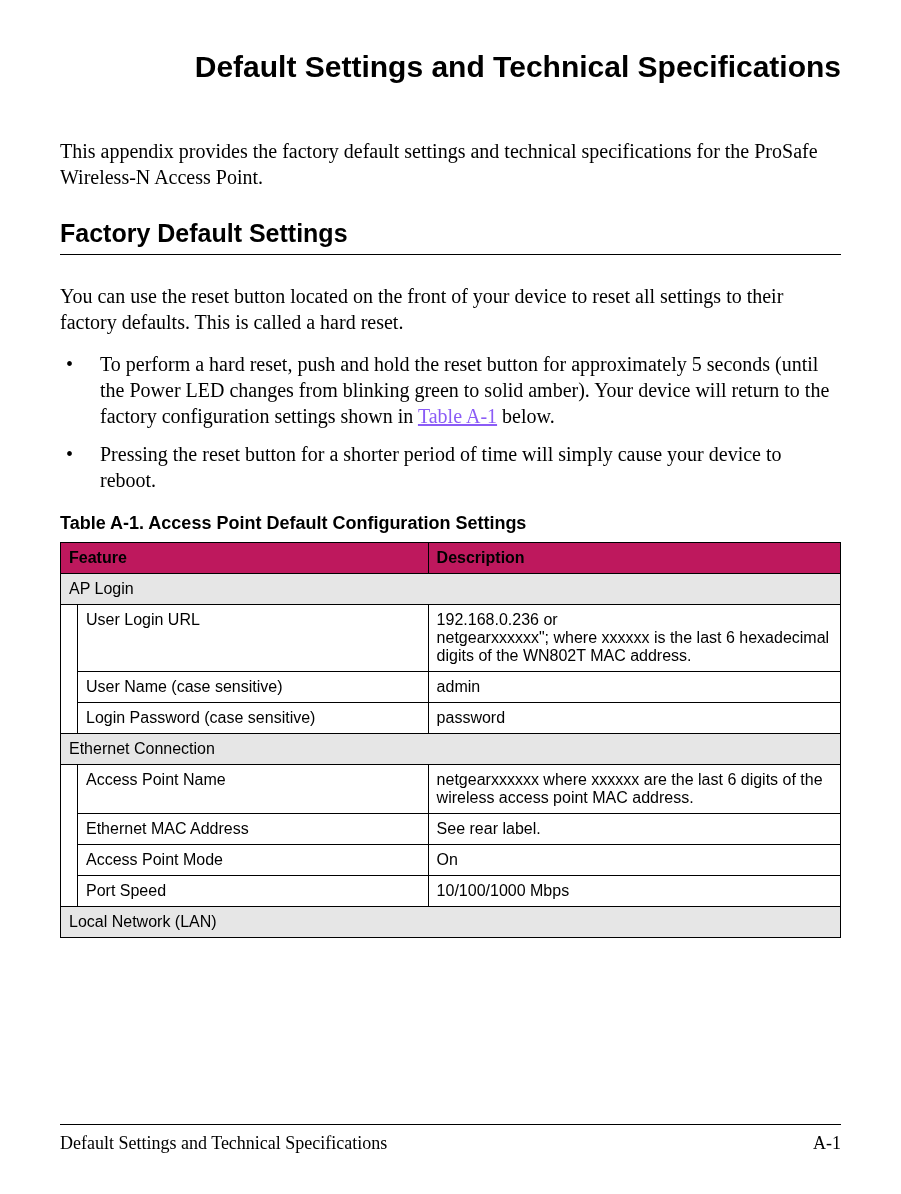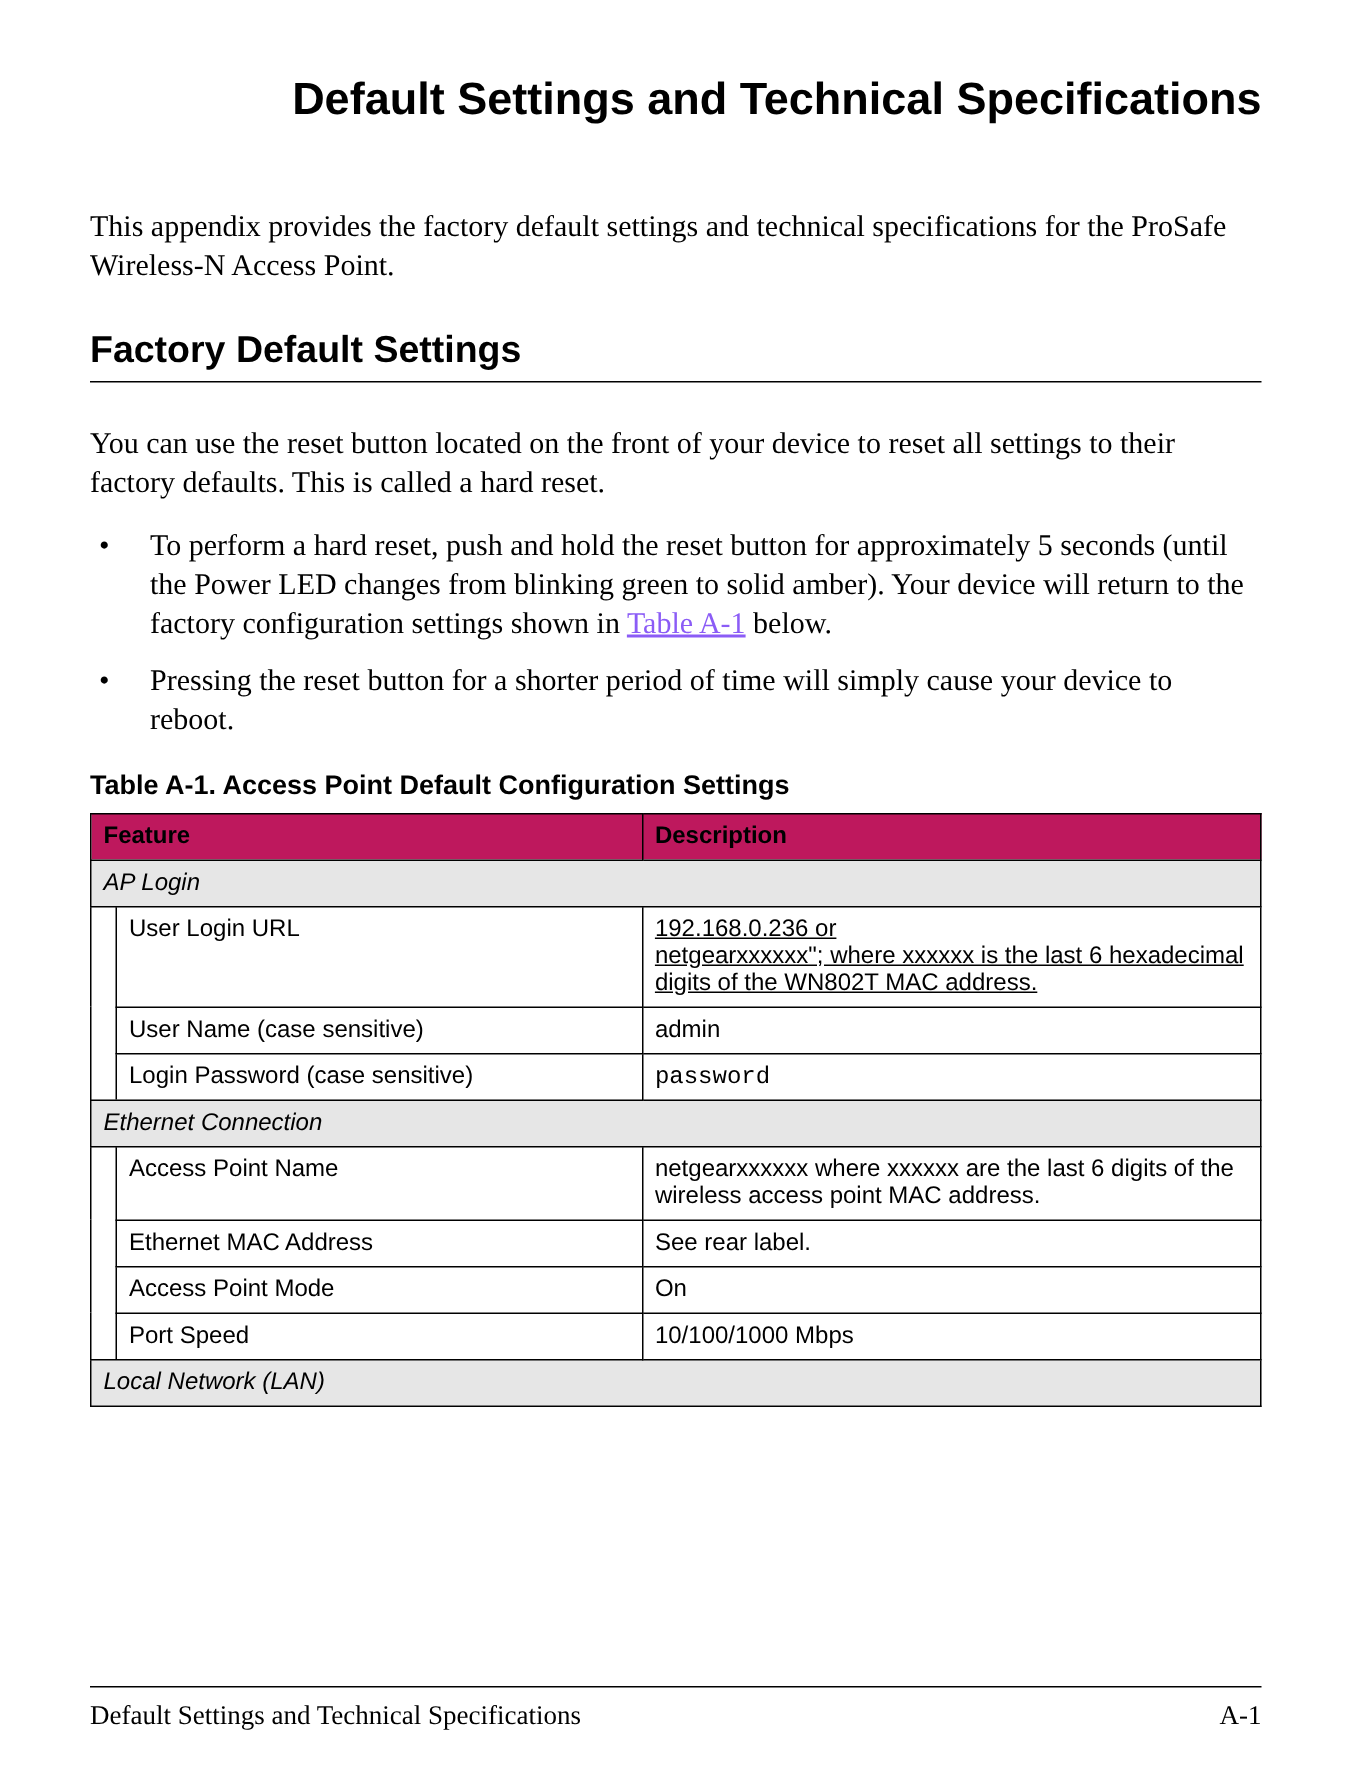--- a/index.html
+++ b/index.html
@@ -90,21 +90,20 @@
       text-align: left;
       vertical-align: top;
     }
     table.settings thead th {
       background: #be185d;
       font-weight: bold;
     }
     table.settings td.section-cell {
       background: #e6e6e6;
       font-weight: normal;
-      font-style: italic;
     }
     table.settings td.indent-cell {
       border-right: none;
       width: 40px;
       background: #fff;
     }
     table.settings td.feature-sub {
       border-left: 1px solid #000;
     }
     .feature-col { width: 46%; }
@@ -165,30 +164,30 @@
       <th>Description</th>
     </tr>
   </thead>
   <tbody id="table-body">
   <tr>
         <td colspan="3" class="section-cell">AP Login</td>
       </tr>
       <tr>
         <td class="indent-cell" rowspan="3"></td>
         <td class="feature-sub">User Login URL</td>
-        <td style="white-space: pre-line; text-decoration: underline;">192.168.0.236 or
+        <td style="white-space: pre-line;">192.168.0.236 or
 netgearxxxxxx"; where xxxxxx is the last 6 hexadecimal digits of the WN802T MAC address.</td>
       </tr>
       <tr>
         <td class="feature-sub">User Name (case sensitive)</td>
         <td style="white-space: pre-line;">admin</td>
       </tr>
       <tr>
         <td class="feature-sub">Login Password (case sensitive)</td>
-        <td style="white-space: pre-line; font-family: Liberation Mono, monospace;">password</td>
+        <td style="white-space: pre-line;">password</td>
       </tr>
       <tr>
         <td colspan="3" class="section-cell">Ethernet Connection</td>
       </tr>
       <tr>
         <td class="indent-cell" rowspan="4"></td>
         <td class="feature-sub">Access Point Name</td>
         <td style="white-space: pre-line;">netgearxxxxxx where xxxxxx are the last 6 digits of the wireless access point MAC address.</td>
       </tr>
       <tr>

